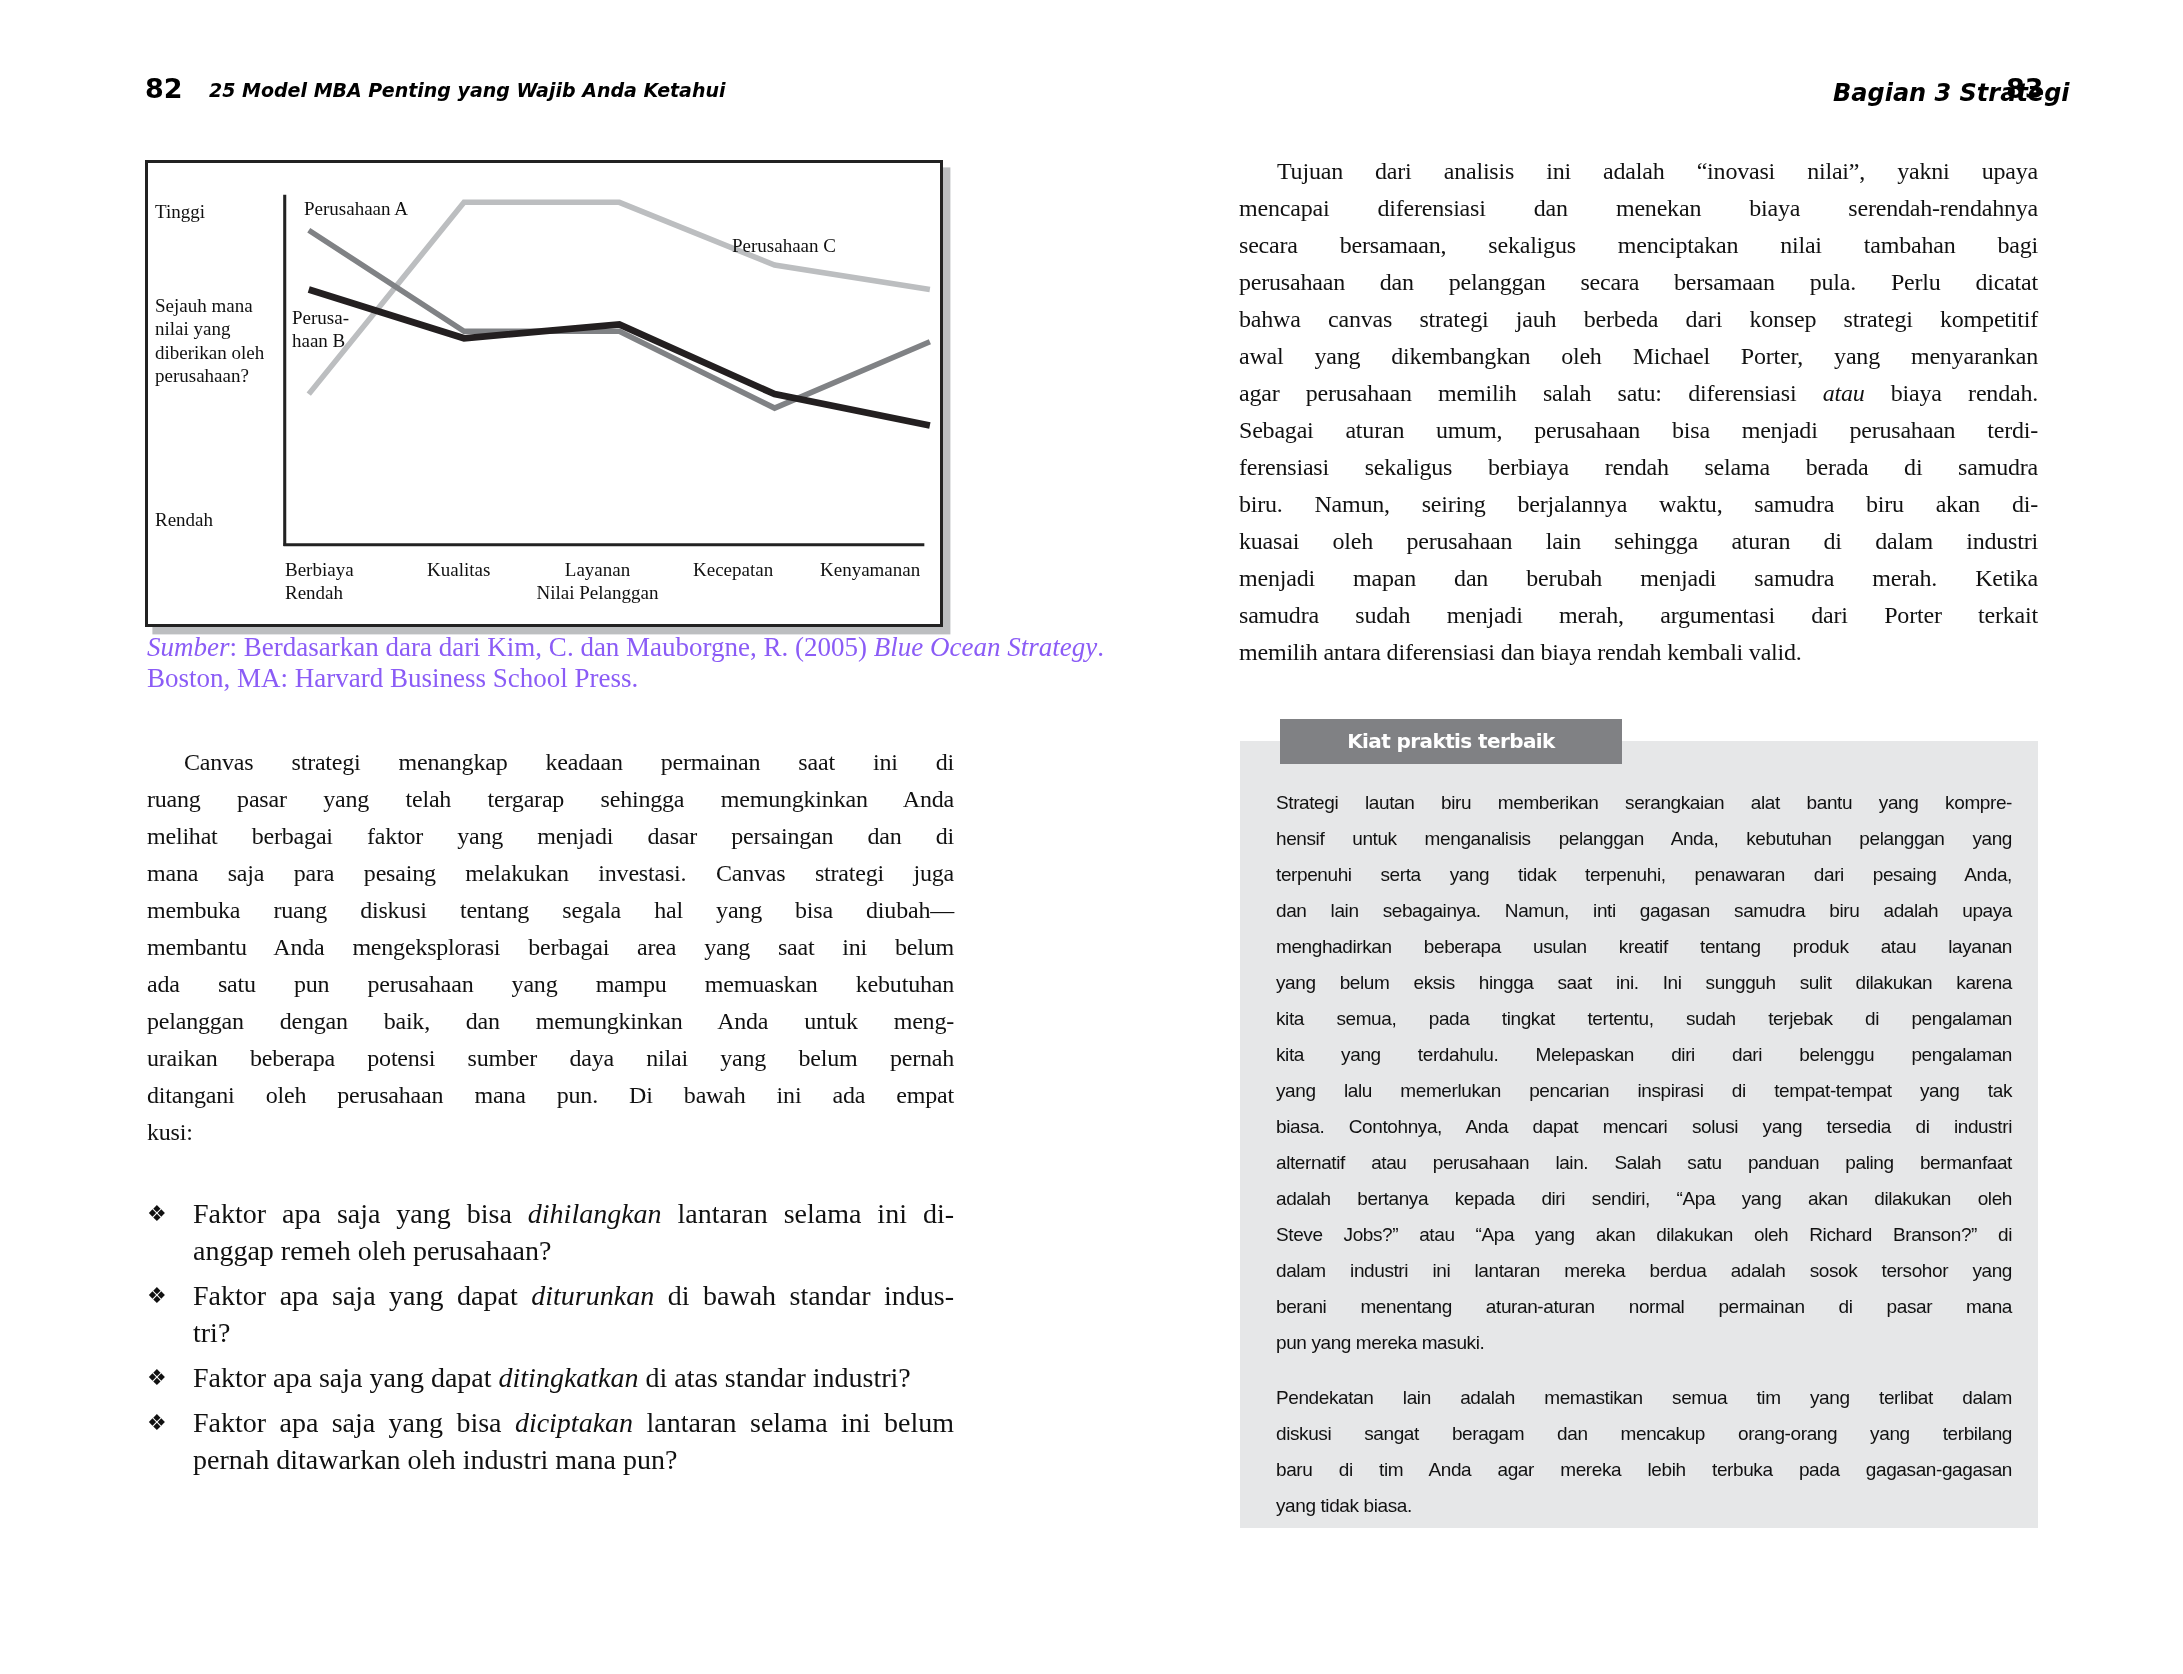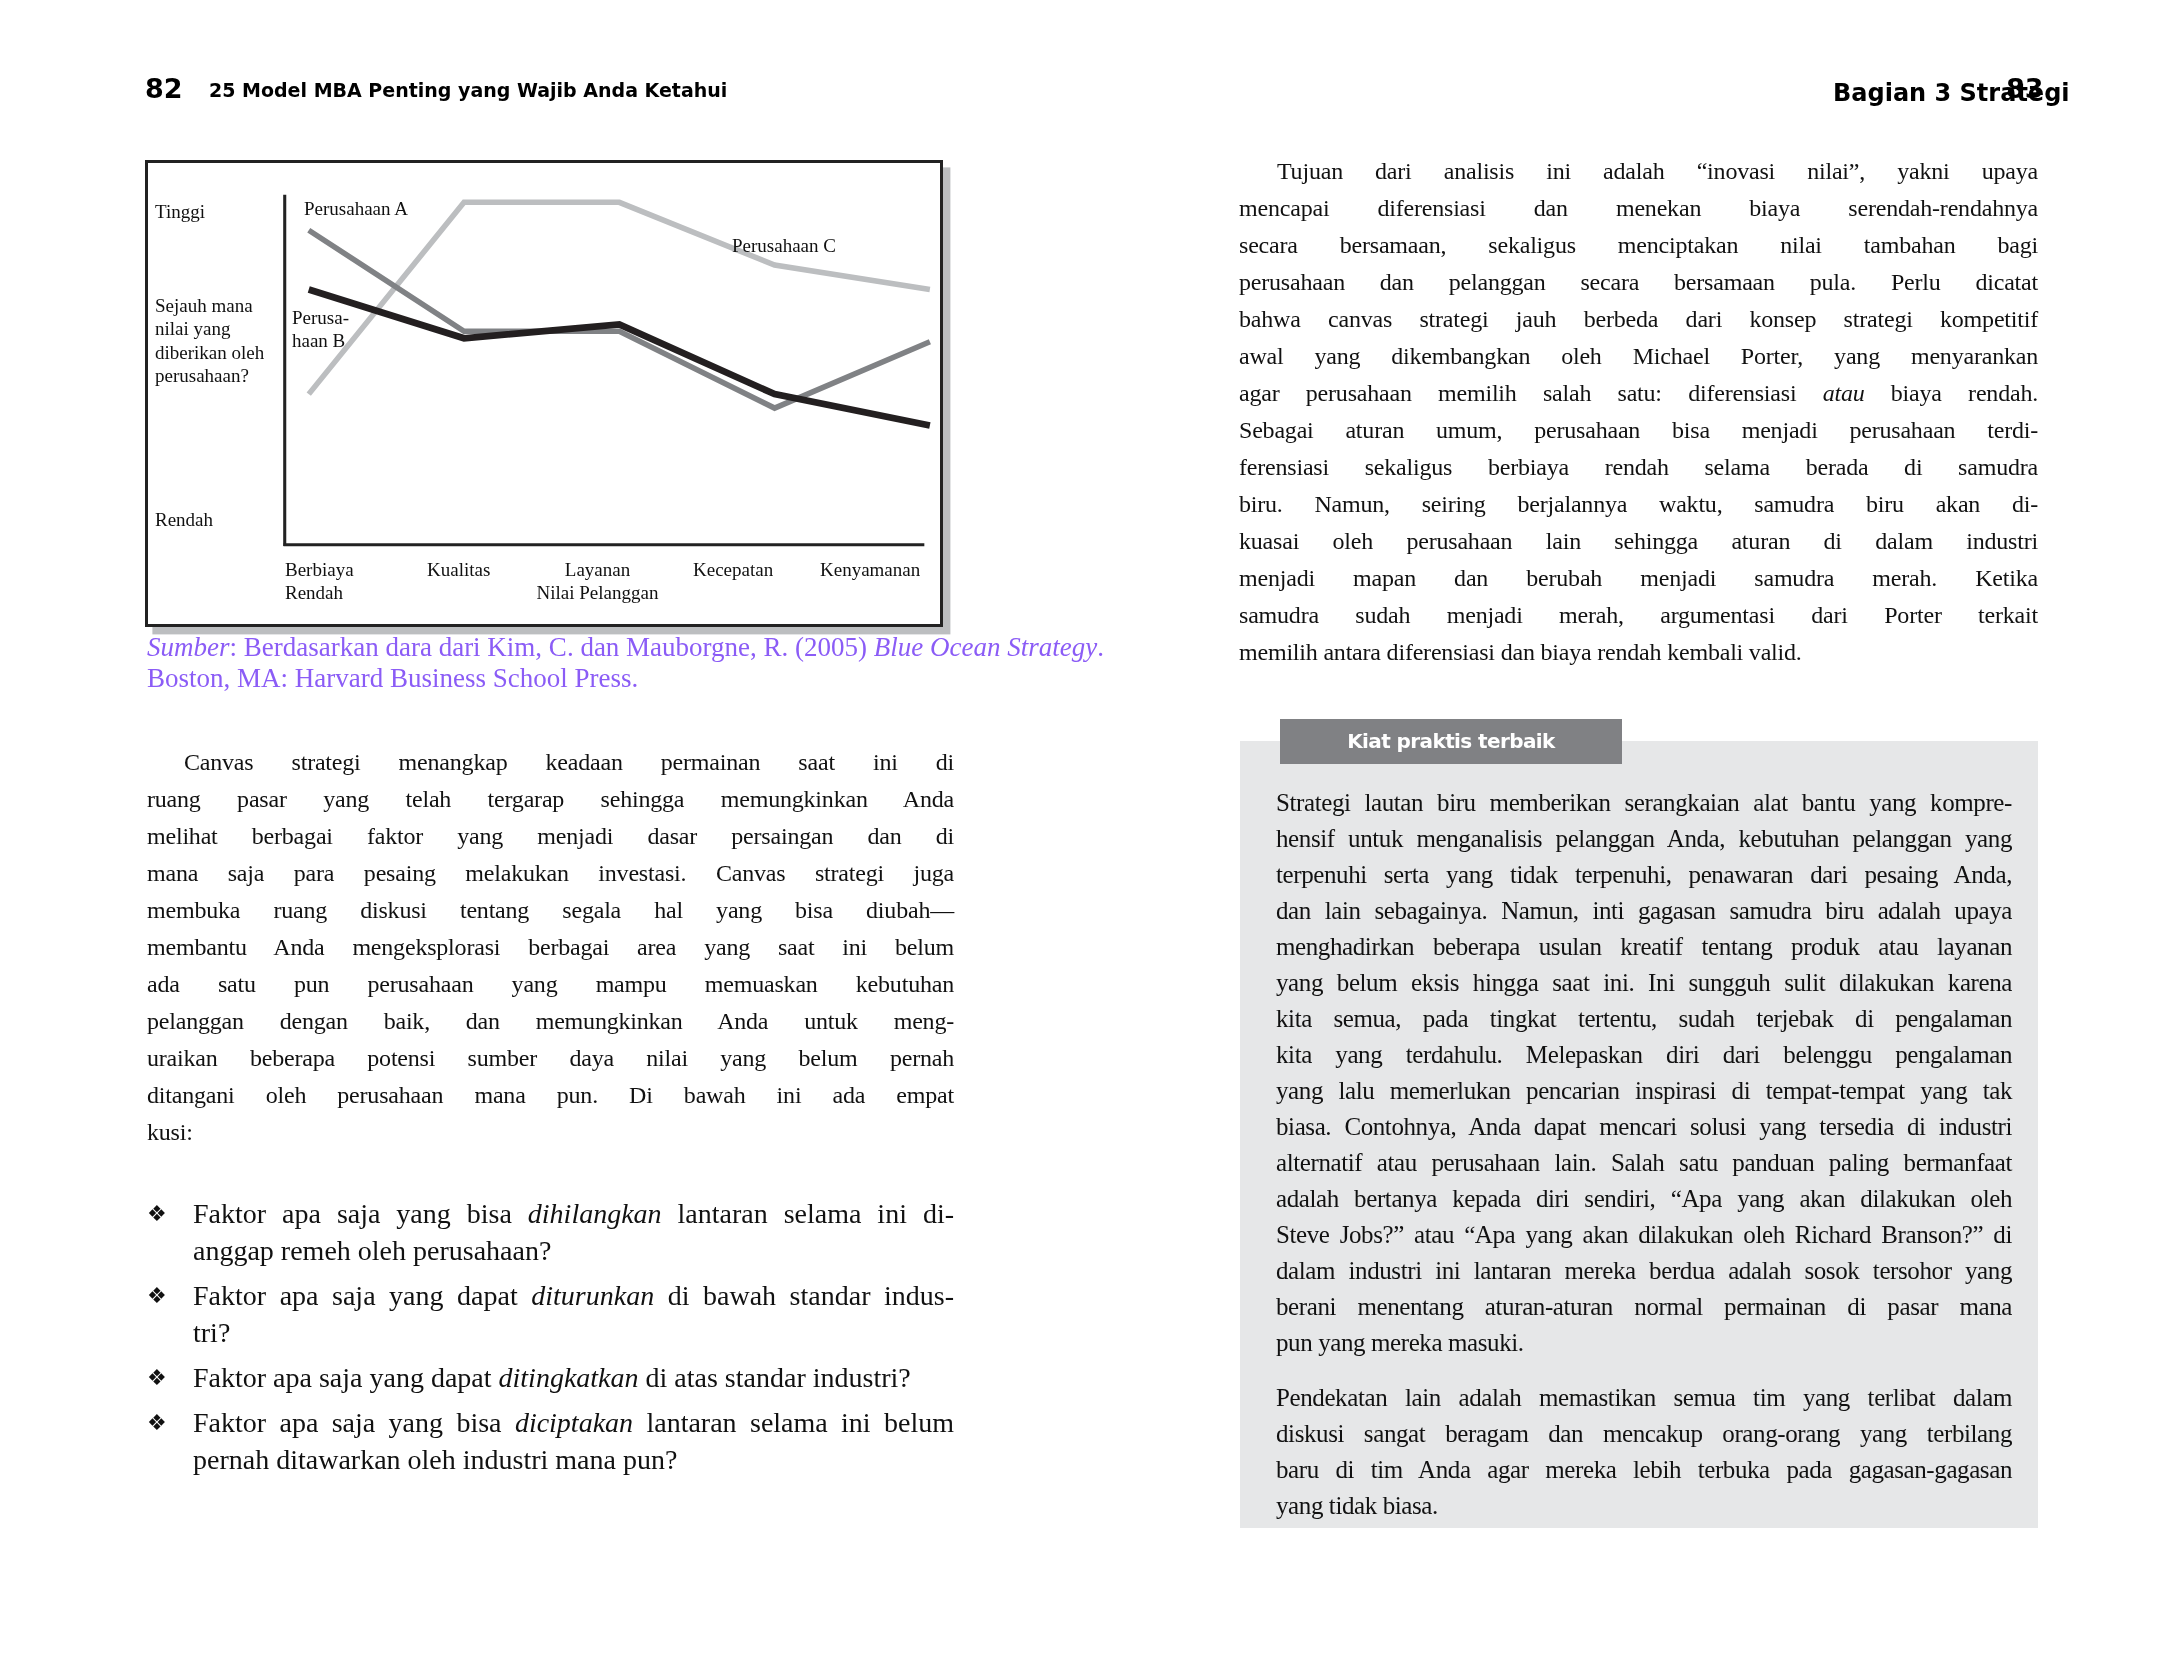--- a/index.html
+++ b/index.html
@@ -1,31 +1,31 @@
 <!DOCTYPE html>
 <html style="font-size:10px"><head>
 <meta charset="utf-8">
 <style>
   html, body { margin:0; padding:0; background:#ffffff; }
   body { width:2183px; height:1674px; position:relative; overflow:hidden; font-family:"DejaVu Serif", serif; color:#111; }
   .abs { position:absolute; }
-  .runhead { position:absolute; font-family:"DejaVu Sans", sans-serif; font-weight:bold; color:#000; }
+  .runhead { position:absolute; font-family:"DejaVu Sans", sans-serif; font-style:italic; font-weight:bold; color:#000; }
   .pgnum { position:absolute; font-family:"DejaVu Sans", sans-serif; font-weight:bold; color:#000; font-size:27px; }
   .body-text { position:absolute; font-family:"Liberation Serif", serif; font-size:24px; line-height:37px; text-align:justify; color:#111; letter-spacing:-0.2px; }
   .line { display:block; text-align:justify; text-align-last:justify; white-space:nowrap; }
   .line.last { text-align-last:left; }
   .chartbox { position:absolute; left:145px; top:160px; width:792px; height:461px; border:3.1px solid #222; background:#fff; box-shadow:7.4px 7.4px 0 #bcbec0; }
   .chart-label { position:absolute; font-family:Liberation Serif, serif; font-size:19px; color:#111; line-height:23.4px; }
   .source { position:absolute; left:147px; top:632px; width:801px; font-family:"Liberation Serif", serif; font-size:27px; line-height:31px; color:#8b5cf6; text-align:justify; }
   .bullets { position:absolute; left:147px; top:1195px; width:807px; font-family:"Liberation Serif", serif; font-size:28px; line-height:37px; color:#111; }
   .bullet { position:relative; padding-left:46px; margin-bottom:8px; }
   .bullet .mark { position:absolute; left:0; top:0; font-size:22px; }
   .tipbox { position:absolute; left:1240px; top:741px; width:798px; height:787px; background:#e6e7e8; }
   .tiptab { position:absolute; left:1280px; top:719px; width:342px; height:45px; background:#808184; color:#fff; font-family:"DejaVu Sans", sans-serif; font-weight:bold; font-size:20px; line-height:45px; text-align:center; letter-spacing:-0.6px; }
-  .tiptext { position:absolute; left:1276px; width:736px; font-family:Liberation Serif, serif; font-size:25px; line-height:36px; color:#111; letter-spacing:-0.4px; }
+  .tiptext { position:absolute; left:1276px; width:736px; font-family:Liberation Sans, sans-serif; font-size:19px; line-height:36px; color:#111; letter-spacing:-0.4px; }
   .tiptext .line { text-align:justify; }
   em { font-style:italic; }
 </style>
 </head>
 <body>
 
 <div class="pgnum" style="left:145px; top:73px;">82</div>
 <div class="runhead" style="left:209px; top:79px; font-size:19px;">25 Model MBA Penting yang Wajib Anda Ketahui</div>
 
 <div class="chartbox"></div>

